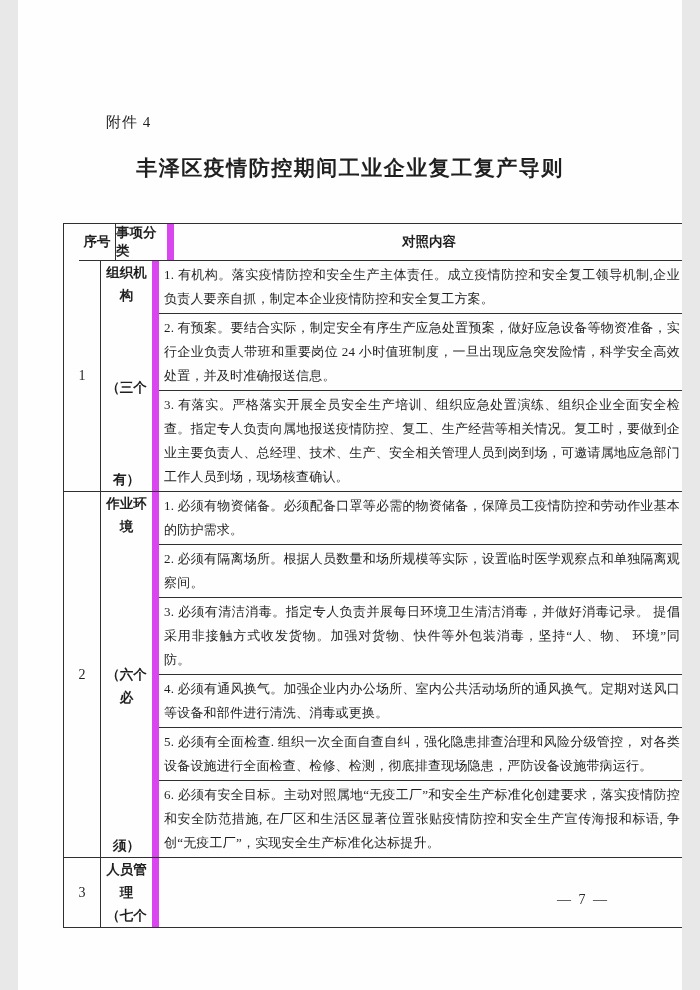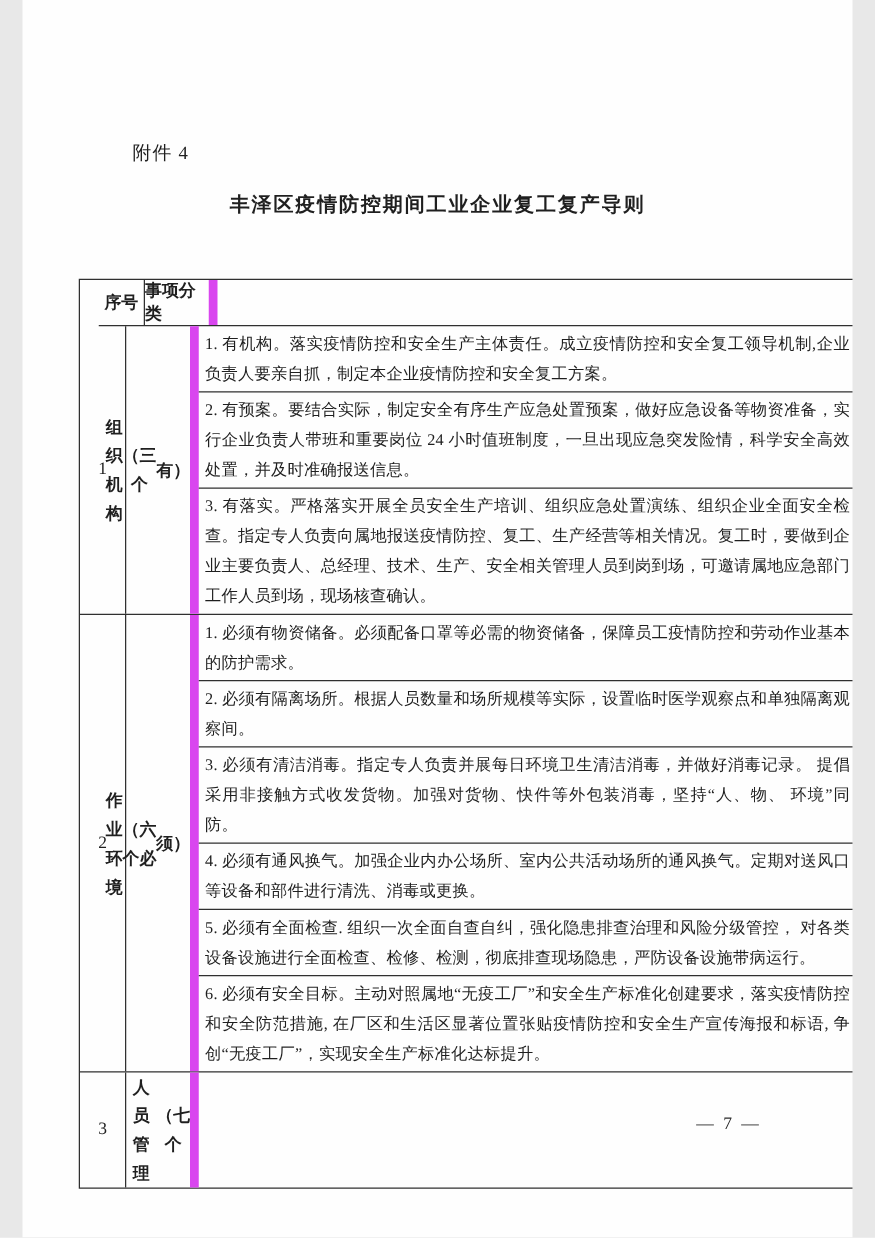--- a/index.html
+++ b/index.html
@@ -20,21 +20,21 @@
     left: 88px;
     font-size: 15px;
     letter-spacing: 1px;
   }
   .doc-title {
     position: absolute;
     top: 154px;
     left: 0;
     width: 100%;
     text-align: center;
-    font-size: 16px;
+    font-size: 21px;
     font-weight: 700;
     letter-spacing: 1.5px;
   }
   .tbl {
     position: absolute;
     top: 223px;
     left: 45px;
     width: 622px;
     border: 1.5px solid #303030;
     font-size: 13px;
@@ -62,22 +62,23 @@
   }
   .group:last-child { border-bottom: none; }
   .index-cell {
     display: flex;
     align-items: center;
     justify-content: center;
     font-size: 14px;
   }
   .category-cell {
     display: flex;
+    flex-direction: column;
     align-items: center;
-    justify-content: flex-end;
+    justify-content: space-between;
     text-align: center;
     font-weight: 600;
     font-size: 13.5px;
     line-height: 23px;
   }
   .content-cell { display: flex; flex-direction: column; }
   .item {
     display: flex;
     flex-direction: column;
     justify-content: center;
@@ -105,20 +106,21 @@
 
   <div class="attachment">附件 4</div>
 
   <div class="doc-title">丰泽区疫情防控期间工业企业复工复产导则</div>
 
   <div class="tbl">
 
     <div class="tbl-header">
       <div class="hdr-cell col-index">序号</div>
       <div class="hdr-cell col-category">事项分类</div>
+      <div class="hdr-cell col-content">对照内容</div>
     </div>
 
     <div class="group">
       <div class="index-cell col-index">1</div>
       <div class="category-cell col-category">
         <span>组织机构</span>
         <span>（三个</span>
         <span>有）</span>
       </div>
       <div class="content-cell col-content">

